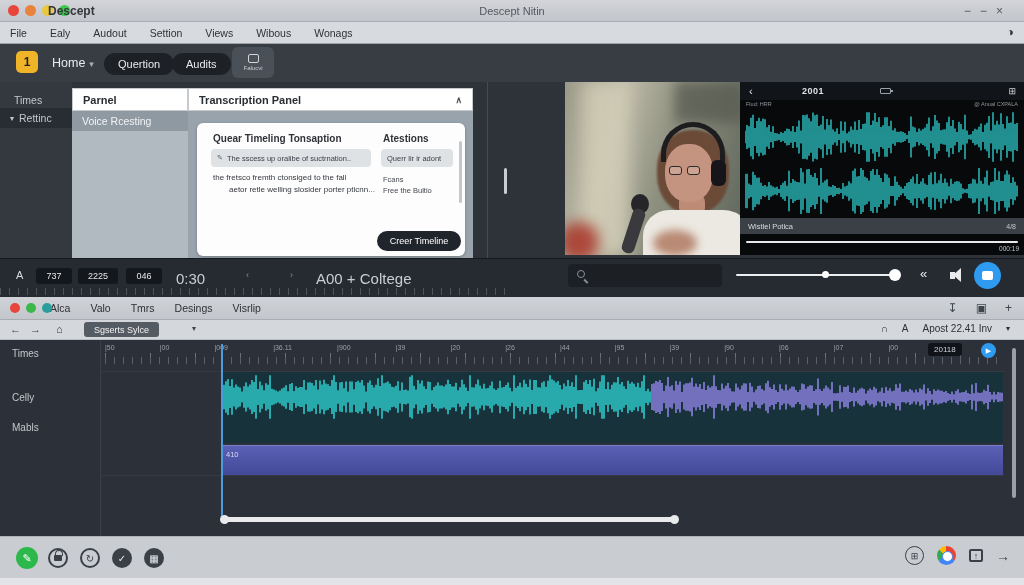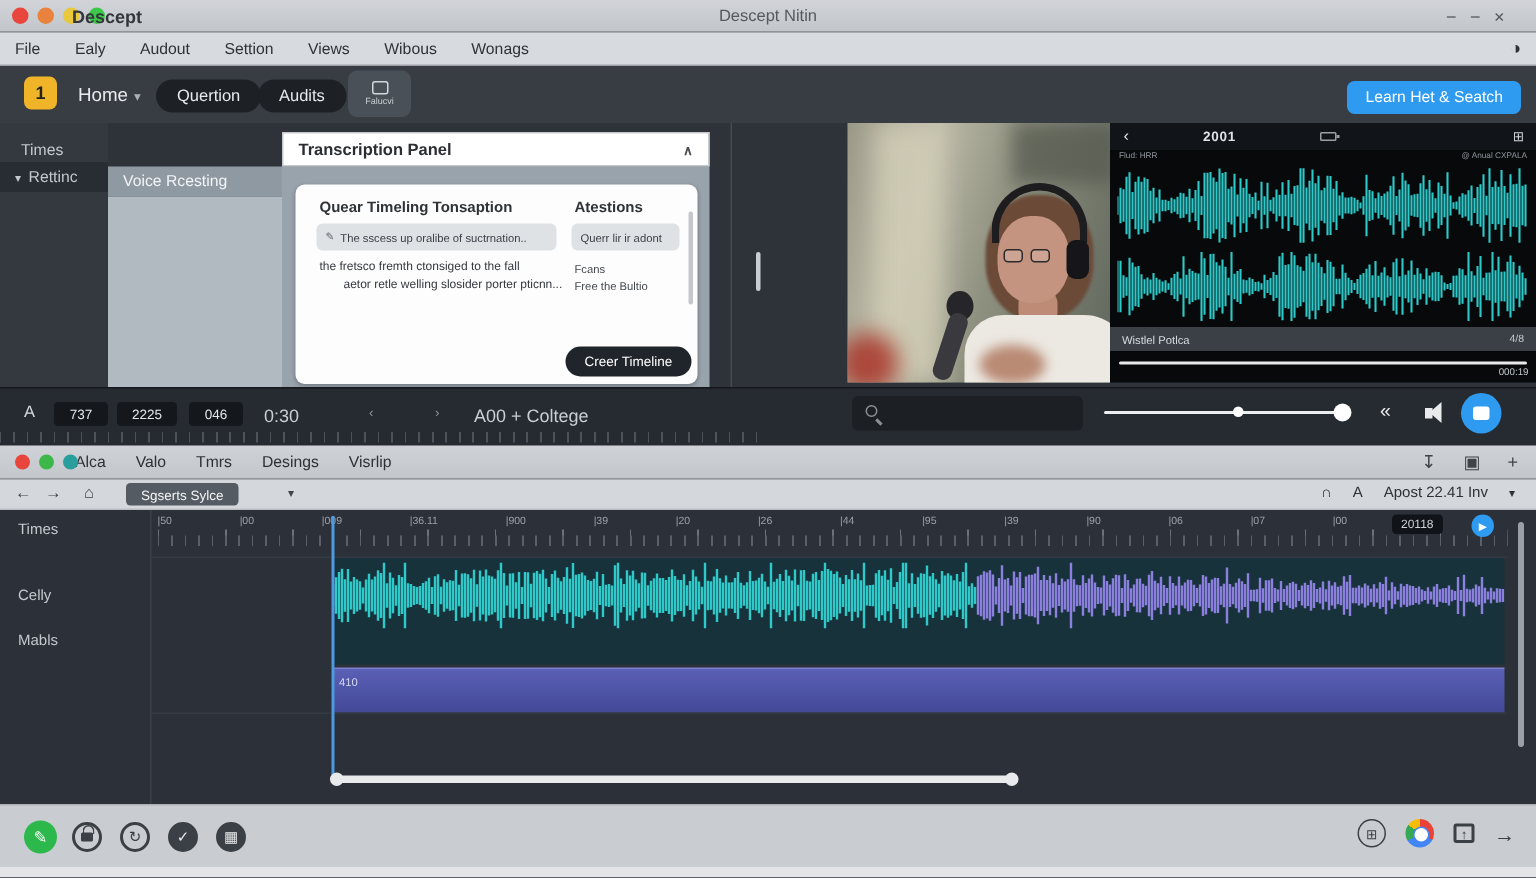--- a/index.html
+++ b/index.html
@@ -81,21 +81,21 @@
   .p-track { font-size:7.5px; color:#d7dbdf; }
   .p-badge { font-size:7px; color:#c3c8cd; }
   .p-prog { left:6px; top:159px; width:272px; height:2px; background:#e8eaec; border-radius:2px; }
   .p-time { right:5px; top:163px; font-size:6.5px; color:#c3c8cd; }
   svg.wave path { fill:none; }
 
   
   .status1 { left:0; top:258px; width:1024px; height:39px; background:#262b31; border-top:1px solid #15181c; }
   .st-a { left:16px; top:269px; font-size:11px; color:#d7dbdf; }
   .st-pill { top:268px; height:16px; background:#14171c; border-radius:3px; color:#e4e7ea; font-size:9px; display:flex; align-items:center; justify-content:center; }
-  .st-txt { top:270px; font-size:12px; color:#c9ced3; }
+  .st-txt { top:270px; font-size:15px; color:#c9ced3; }
   .st-chev { top:270px; font-size:9px; color:#8c939a; }
   .ruler1 { left:0; top:288px; width:512px; height:7px;
     background:repeating-linear-gradient(90deg,#4d535a 0 1px,transparent 1px 9px); }
   .search1 { left:568px; top:264px; width:154px; height:23px; background:#1c2025; border-radius:4px; }
   .mag { left:9px; top:6px; width:8px; height:8px; border:1.5px solid #8a9097; border-radius:50%; }
   .mag:after { content:""; position:absolute; left:7px; top:8px; width:1.5px; height:5px; background:#8a9097; transform:rotate(-45deg); }
   .slider1 { left:736px; top:274px; width:164px; height:2px; background:#eceef0; border-radius:2px; }
   .sl-dot-s { left:822px; top:271px; width:7px; height:7px; border-radius:50%; background:#fff; }
   .sl-dot-b { left:889px; top:269px; width:12px; height:12px; border-radius:50%; background:#fff; }
   .st-rewind { left:920px; top:266px; font-size:13px; color:#e8eaec; }
@@ -183,28 +183,28 @@
   <div class="abs app-badge">1</div>
   <div class="abs home-btn">
     <span>Home</span><span class="chev">▾</span>
   </div>
   <div class="abs pill-tab" style="left:104px;">Quertion</div>
   <div class="abs pill-tab" style="left:171px; left:172px;">Audits</div>
   <div class="abs folder-btn" style="left:232px;">
     <span class="folder-glyph"></span>
     <span class="folder-label">Falucvi</span>
   </div>
-  <div class="abs learn-btn">Learn Het &amp; Seatch</div>
 
   <div class="abs sidebar1"></div>
   <span class="abs sb1-times">Times</span>
   <div class="abs sb1-row2">
     <span class="chev">▾</span>
     <span>Rettinc</span>
   </div>
+  <div class="abs panel-hdr">Parnel</div>
   <div class="abs panel-sel">Voice Rcesting</div>
   <div class="abs panel-body"></div>
 
   <div class="abs trans-hdr">
     <span>Transcription Panel</span>
     <span class="col">∧</span>
   </div>
   <div class="abs trans-band"></div>
   <div class="abs trans-card">
     <span class="abs card-title">Quear Timeling Tonsaption</span>

